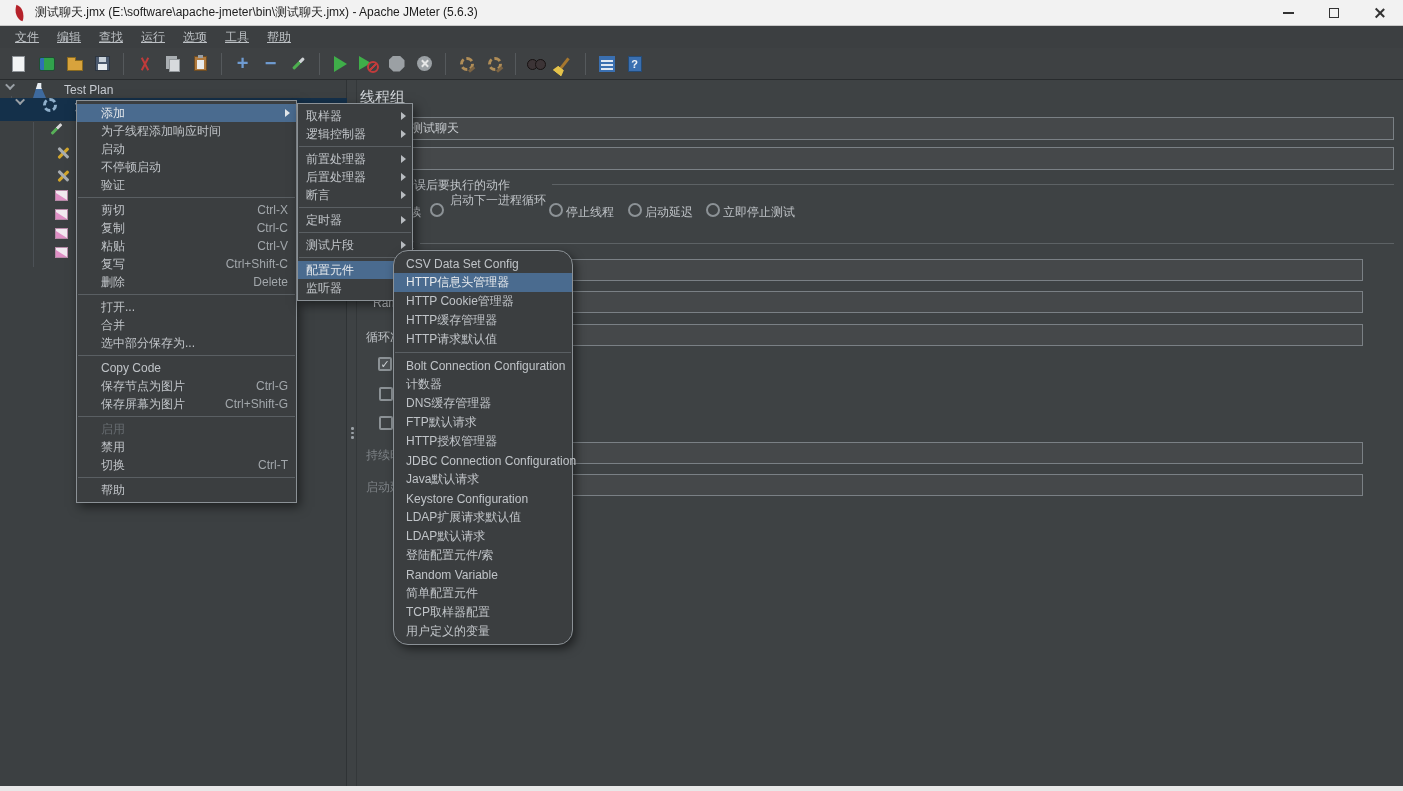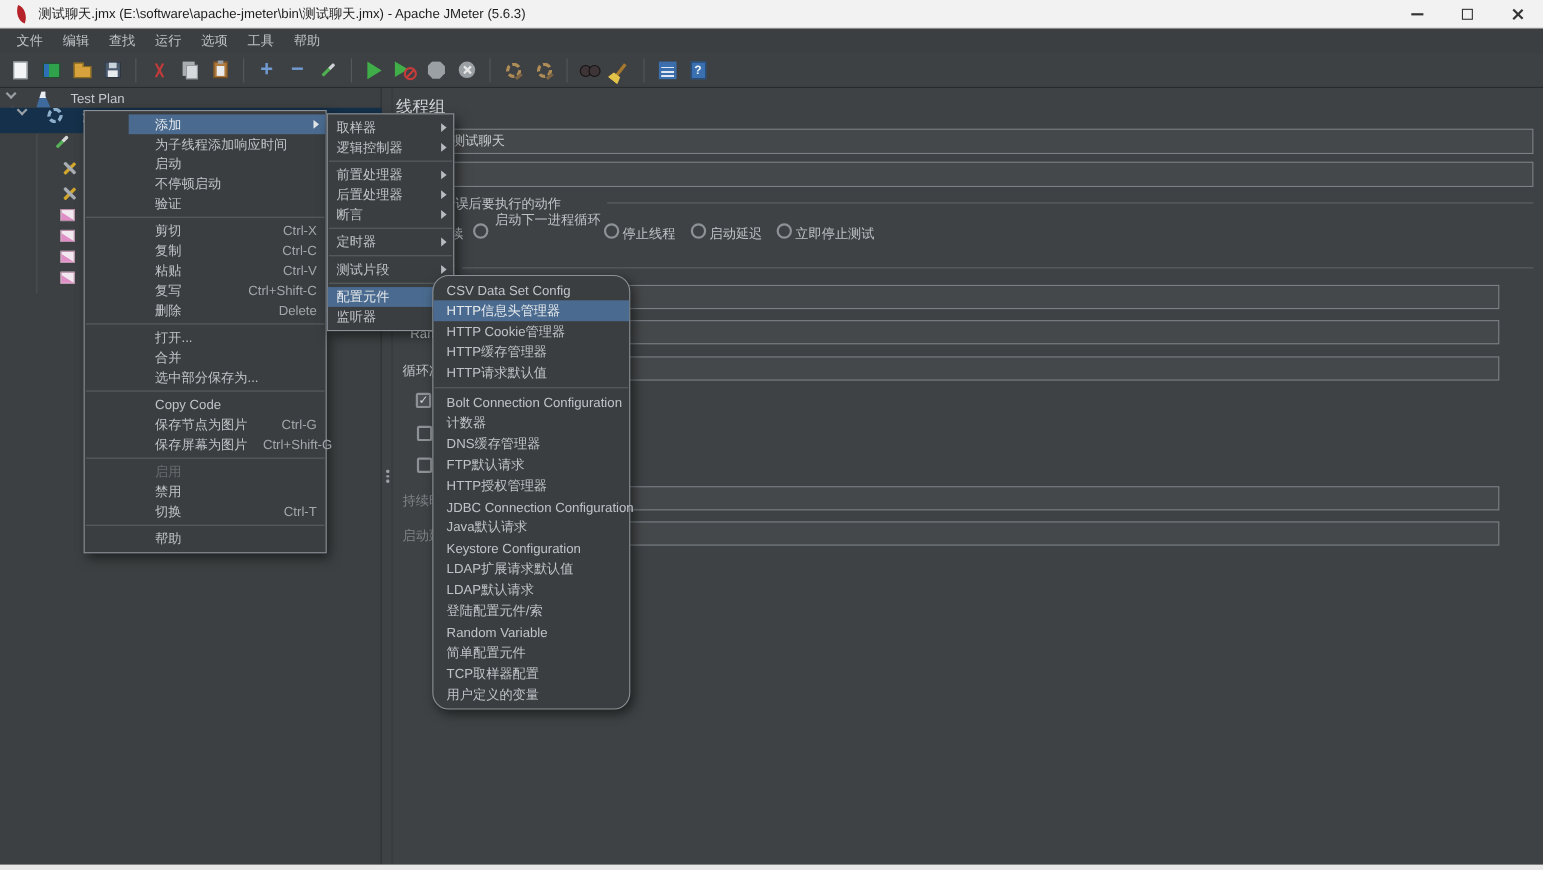--- a/index.html
+++ b/index.html
@@ -14,21 +14,21 @@
   .win-controls { margin-left:auto; display:flex; height:100%; }
   .wbtn { width:46px; height:100%; display:flex; align-items:center; justify-content:center; position:relative; }
   .ic-min { width:11px; height:2px; background:#333; }
   .ic-max { width:10px; height:10px; border:1.5px solid #333; }
   .ic-close { width:12px; height:12px; position:relative; }
   .ic-close:before,.ic-close:after { content:""; position:absolute; left:5px; top:0; width:1.5px; height:12px; background:#333; }
   .ic-close:before { transform:rotate(45deg); } .ic-close:after { transform:rotate(-45deg); }
 
   
   .menubar { position:absolute; left:0; top:26px; width:100%; height:22px; background:#3c3f41; display:flex; align-items:center; padding-left:6px; }
-  .mb-item { font-size:12px; color:#bdc1c5; padding:18px 9px; cursor:default; }
+  .mb-item { font-size:12px; color:#bdc1c5; padding:18px 9px; cursor:default;text-decoration:underline; }
 
   
   .toolbar { position:absolute; left:0; top:48px; width:100%; height:32px; background:#3e4143; border-bottom:1px solid #282b2d; display:flex; align-items:center; padding:0 6px; gap:3px; }
   .ti { width:25px; height:25px; display:flex; align-items:center; justify-content:center; position:relative; }
   .tb-sep { width:1px; height:22px; background:#55595c; margin:0 5px; }
   .i-new { width:13px; height:16px; background:#f2f4f5; border:1px solid #8e9398; }
   .i-templates { width:16px; height:14px; background:linear-gradient(90deg,#2f6fb5 32%,#31a24c 32%); border:1px solid #1f4f33; border-radius:2px; }
   .i-open { width:16px; height:11px; background:#d8a33c; border:1px solid #8a6a1f; position:relative; margin-top:4px; }
   .i-open:before { content:""; position:absolute; top:-4px; left:-1px; width:7px; height:3px; background:#d8a33c; border:1px solid #8a6a1f; border-bottom:none; }
   .i-save { width:15px; height:15px; background:#4c5a6e; border:1px solid #2e3640; position:relative; }
@@ -101,21 +101,21 @@
   
   .menu { position:absolute; background:#3b3e40; border:1px solid #8b9196; padding:3px 0; box-shadow:3px 4px 10px rgba(0,0,0,.5); font-size:12px; color:#c0c4c8; }
   .mi { height:18px; display:flex; align-items:center; position:relative; white-space:nowrap; cursor:default; }
   .mi .sc { margin-left:auto; color:#a2a7ab; padding-left:14px; }
   .mi.hl { background:#4a6b8f; color:#e6e9ec; }
   .mi.dis { color:#676c70; }
   .arr { position:absolute; right:6px; width:0; height:0; border-top:4px solid transparent; border-bottom:4px solid transparent; border-left:5px solid #b8bcc0; }
   .hl .arr { border-left-color:#e2e6e9; }
   .msep { border-top:1px solid #5a5f63; margin:3px 1px; }
   #menu1 { left:76px; top:100px; width:221px; z-index:10; }
-  #menu1 .mi { padding:0 8px 0 24px;margin-left:40px; }
+  #menu1 .mi { padding:0 8px 0 24px; }
   #menu2 { left:297px; top:103px; width:116px; z-index:11; }
   #menu2 .mi { padding:0 16px 0 8px; }
   #menu3 { left:393px; top:250px; width:180px; z-index:12;border-radius:15px; }
   #menu3 .mi { height:19px; padding:0 8px 0 12px; }
 </style>
 </head>
 <body>
 
 <div class="window">
 

